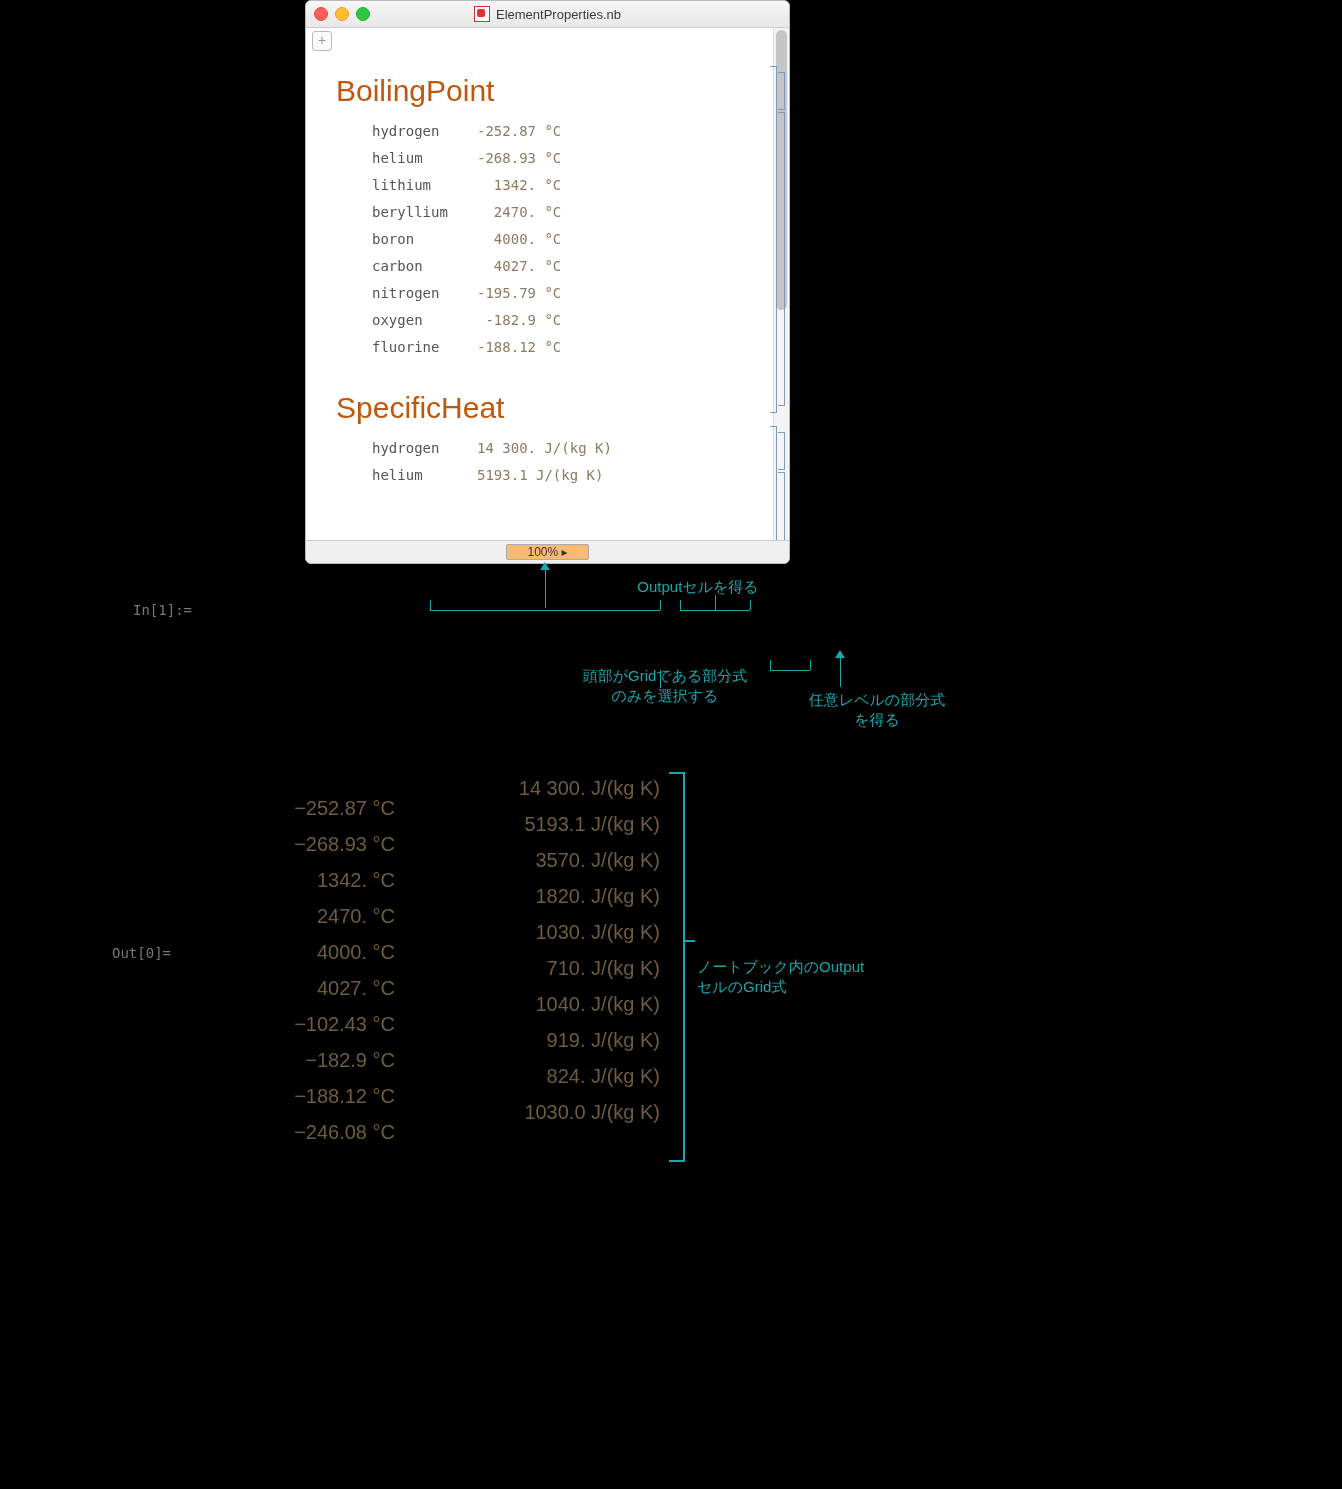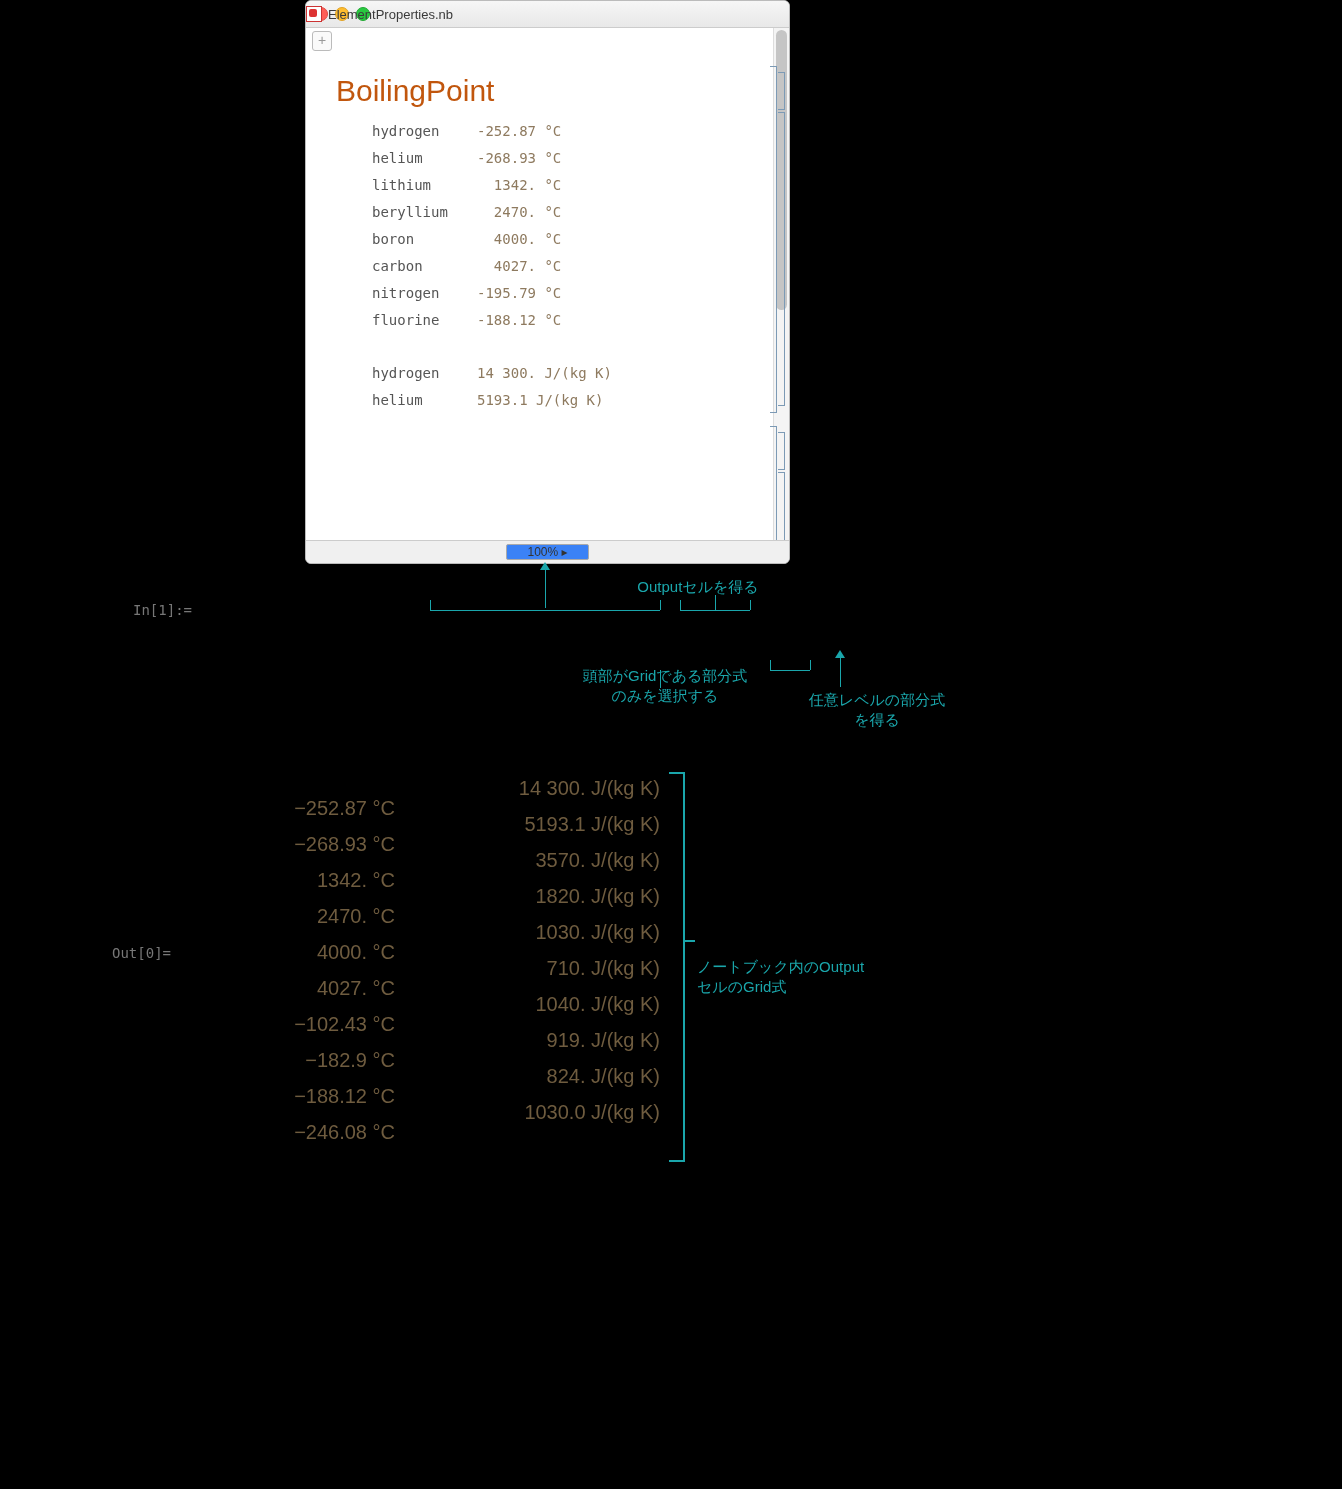--- a/index.html
+++ b/index.html
@@ -4,34 +4,34 @@
 <style>
 html,body{margin:0;padding:0;background:#000;font-family:-apple-system,BlinkMacSystemFont,"Segoe UI",sans-serif;color:#4a4a4a;}
 .stage{position:relative;width:1342px;height:1489px;}
 .window{position:absolute;left:305px;top:0;width:483px;height:562px;background:#fff;border-radius:6px;box-shadow:0 10px 30px rgba(0,0,0,0.4);overflow:hidden;border:1px solid #bbb;}
 .titlebar{height:26px;background:linear-gradient(#f6f6f6,#e8e8e8);border-bottom:1px solid #ccc;display:flex;align-items:center;padding:0 8px;font-size:13px;color:#3a3a3a;position:relative;}
 .traffic{display:flex;gap:7px;align-items:center;}
 .dot{width:12px;height:12px;border-radius:50%;}
 .dot.r{background:#ff5f57;border:1px solid #e14942;}
 .dot.y{background:#ffbd2e;border:1px solid #e1a326;}
 .dot.g{background:#28c940;border:1px solid #23a934;}
-.titlecenter{position:absolute;left:0;right:0;text-align:center;display:flex;align-items:center;justify-content:flex-start;gap:6px;pointer-events:none;}
+.titlecenter{position:absolute;left:0;right:0;text-align:center;display:flex;align-items:center;justify-content:center;gap:6px;pointer-events:none;}
 .wlicon{width:14px;height:14px;background:#fff;border:1px solid #c33;display:inline-block;position:relative;}
 .wlicon::after{content:"";position:absolute;left:2px;top:2px;width:8px;height:8px;background:#d33;border-radius:2px;}
 .addtab{position:absolute;left:6px;top:30px;width:18px;height:18px;border:1px solid #bbb;border-radius:3px;color:#999;font-size:14px;line-height:16px;text-align:center;background:#fafafa;}
 .nbbody{padding:42px 20px 0 30px;height:490px;overflow:hidden;position:relative;}
 .brackets{position:absolute;right:4px;top:38px;bottom:30px;width:18px;}
 .brk{border-right:1px solid #7c9ab5;border-top:1px solid #7c9ab5;border-bottom:1px solid #7c9ab5;width:6px;position:absolute;right:0;}
 .section-h{font-family:"Helvetica Neue",Arial,sans-serif;font-size:30px;color:#c1560d;margin:4px 0 10px 0;font-weight:400;}
 .grid{font-family:"Menlo","Consolas",monospace;font-size:14px;line-height:27px;color:#555;margin-left:36px;}
 .grid div{display:flex;}
 .grid .n{width:105px;color:#555;}
 .grid .v{color:#8e7a5f;white-space:pre;}
 .footer{position:absolute;left:0;right:0;bottom:0;height:22px;background:#f0f0f0;border-top:1px solid #ccc;display:flex;align-items:center;justify-content:center;font-size:12px;color:#333;}
-.footer .zoom{border:1px solid #aaa;padding:0 20px;background:#3b82f6;border-radius:2px;}
+.footer .zoom{border:1px solid #aaa;padding:0 20px;background:#fdba74;border-radius:2px;}
 .scrollbar{position:absolute;right:0;top:27px;bottom:22px;width:15px;background:#f4f4f4;border-left:1px solid #ddd;}
 .thumb{position:absolute;left:2px;right:2px;top:2px;height:280px;background:#c5c5c5;border-radius:6px;}
 
 .inlabel{position:absolute;font-size:14px;color:#777;font-family:"Menlo","Consolas",monospace;}
 .outlabel{position:absolute;font-size:14px;color:#777;font-family:"Menlo","Consolas",monospace;}
 
 .anno{position:absolute;color:#1aa6ab;font-size:15px;line-height:20px;text-align:center;}
 .anno-line{position:absolute;background:#1aa6ab;}
 .anno-arrow{position:absolute;width:0;height:0;}
 .anno-arrow.up{border-left:5px solid transparent;border-right:5px solid transparent;border-bottom:8px solid #1aa6ab;}
@@ -90,26 +90,31 @@
           </div>
           <div>
             <span class="n">carbon</span>
             <span class="v">  4027. °C</span>
           </div>
           <div>
             <span class="n">nitrogen</span>
             <span class="v">-195.79 °C</span>
           </div>
           <div>
+            <span class="n">oxygen</span>
+            <span class="v"> -182.9 °C</span>
+          </div>
+          <div>
             <span class="n">fluorine</span>
             <span class="v">-188.12 °C</span>
           </div>
         </div>
 
       <div style="height:26px"></div>
+      <div class="section-h">SpecificHeat</div>
       <div class="grid" id="spec-grid">
           <div>
             <span class="n">hydrogen</span>
             <span class="v">14 300. J/(kg K)</span>
           </div>
           <div>
             <span class="n">helium</span>
             <span class="v">5193.1 J/(kg K)</span>
           </div>
         </div>

